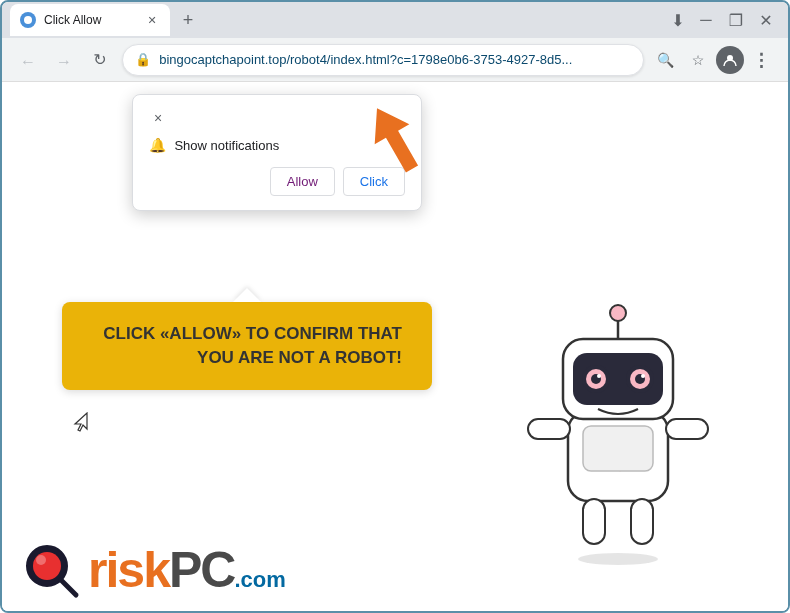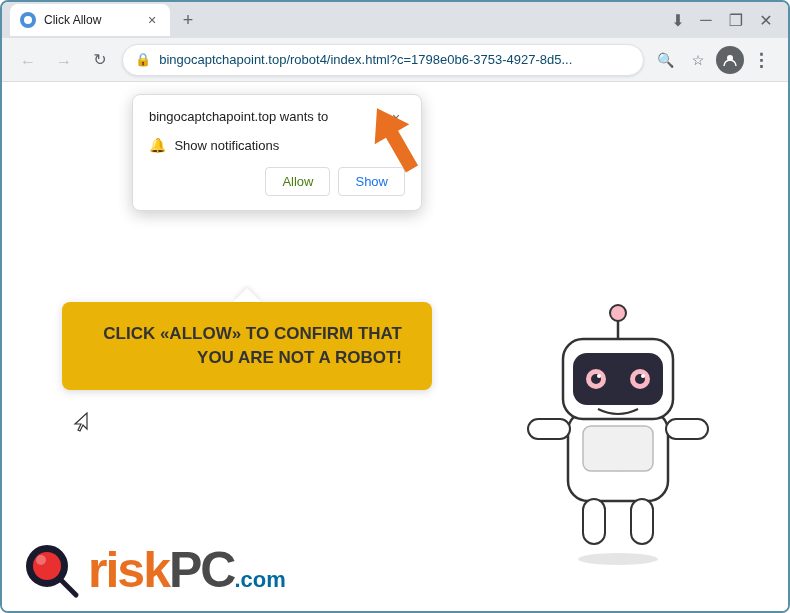--- a/index.html
+++ b/index.html
@@ -268,21 +268,21 @@
       gap: 8px;
       justify-content: flex-end;
     }
 
     .btn-allow {
       padding: 6px 16px;
       background: #fff;
       border: 1px solid #dadce0;
       border-radius: 4px;
       font-size: 13px;
-      color: #4d7c0f;
+      color: #701a75;
       cursor: pointer;
       font-weight: 500;
     }
 
     .btn-block {
       padding: 6px 16px;
       background: #fff;
       border: 1px solid #dadce0;
       border-radius: 4px;
       font-size: 13px;
@@ -435,30 +435,29 @@
       </div>
       <div class="addr-icon-btn" style="font-size:18px;font-weight:700;letter-spacing:1px;">⋮</div>
     </div>
   </div>
 
   <div class="page-content">
     <div class="page-inner">
 
       <div class="notification-popup">
         <div class="popup-header">
-          <span class="popup-site-text">bingocaptchapoint.top wants to</span>
           <div class="popup-close-btn">×</div>
         </div>
         <div class="popup-permission">
           <span class="bell-icon">🔔</span>
           <span class="permission-text">Show notifications</span>
         </div>
         <div class="popup-buttons">
           <button class="btn-allow">Allow</button>
-          <button class="btn-block">Show</button>
+          <button class="btn-block">Click</button>
         </div>
       </div>
 
       <div class="orange-arrow">
         <svg width="90" height="90" viewBox="0 0 90 90">
 
           <g transform="rotate(-30, 45, 45)">
             <polygon points="45,5 65,35 52,35 52,75 38,75 38,35 25,35" fill="#e87020"></polygon>
           </g>
         </svg>

